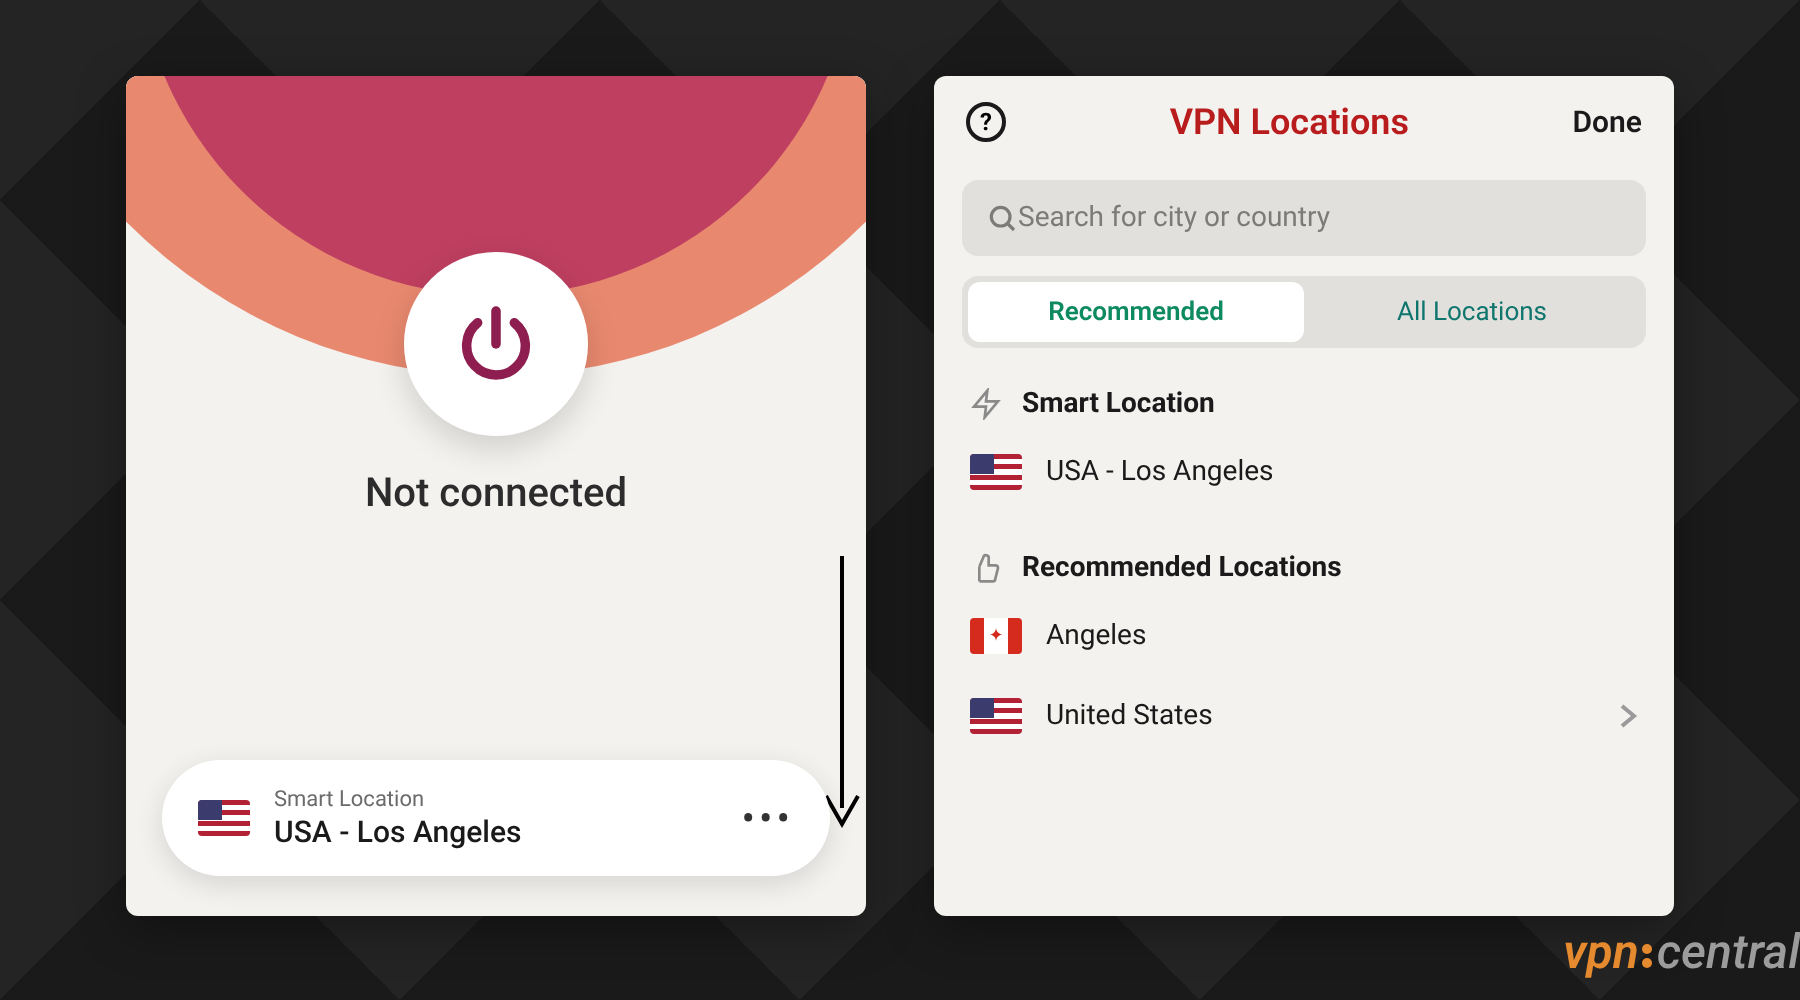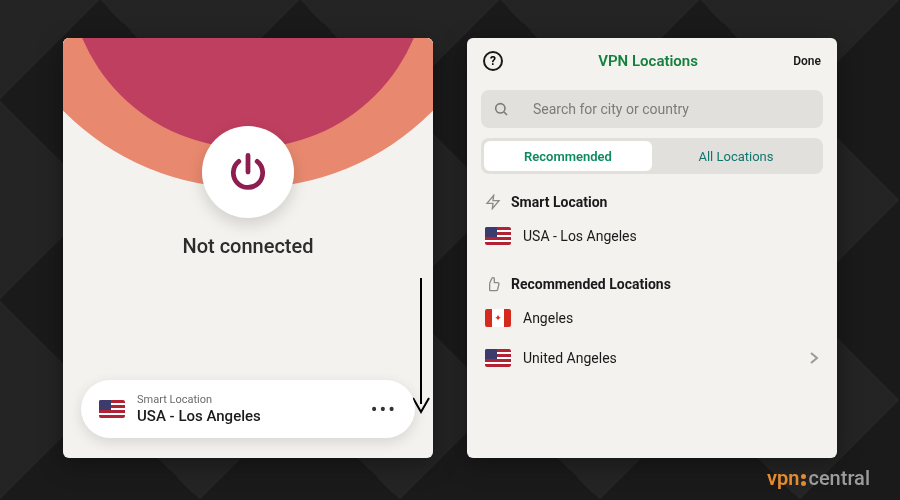--- a/index.html
+++ b/index.html
@@ -94,28 +94,28 @@
   .flag-ca .leaf{position:absolute;left:50%;top:50%;transform:translate(-50%,-50%);font-size:9px;color:#d52b1e;}
   .flag-nl{display:flex;flex-direction:column;}
   .flag-nl .s{flex:1;}
   .flag-nl .s1{background:#ae1c28;} .flag-nl .s2{background:#fff;} .flag-nl .s3{background:#21468b;}
 
   
   .rp-header{
     height:46px; display:flex; align-items:center; justify-content:space-between;
     padding:0 16px;
   }
-  .rp-title{font-size:15px; font-weight:600; color:#15803d;}
-  .rp-done{font-size:12px; font-weight:600; color:#1a1a1a;}
+  .rp-title{font-size:18px; font-weight:600; color:#b91c1c;}
+  .rp-done{font-size:15px; font-weight:600; color:#1a1a1a;}
   .help-ic{width:20px;height:20px;border:2px solid #1a1a1a;border-radius:50%;display:flex;align-items:center;justify-content:center;font-size:12px;font-weight:700;}
 
   .search{
     margin:6px 14px 10px 14px; height:38px;
     background:#e2e0dd; border-radius:8px;
-    display:flex; align-items:center; padding:0 12px; gap:24px;
+    display:flex; align-items:center; padding:0 12px; gap:0;
     color:#7d7b78; font-size:14px;
   }
   .seg{
     margin:0 14px 12px 14px; height:36px;
     background:#e2e0dd; border-radius:8px;
     display:flex; align-items:center; padding:3px;
   }
   .seg-btn{flex:1; height:100%; display:flex;align-items:center;justify-content:center;font-size:13px;border-radius:6px;}
   .seg-active{background:#fff; color:#0d8a5f; font-weight:600;}
   .seg-inactive{color:#0f766e;}
@@ -123,23 +123,24 @@
   .sec-head{display:flex;align-items:center;gap:10px;padding:8px 18px 6px 18px;}
   .sec-head .ic{width:16px;color:#8a8a8a;}
   .sec-head .lbl{font-size:14px;font-weight:700;color:#1a1a1a;}
 
   .row{display:flex;align-items:center;gap:12px;padding:8px 18px;height:40px;}
   .row .name{flex:1;font-size:14px;color:#1a1a1a;}
   .chev{color:#9a9a9a;}
 
   
   .watermark{
-    position:absolute; right:30px; bottom:10px;
-    font-size:20px; font-weight:600;
+    position:absolute; right:0; bottom:10px;
+    font-size:24px; font-weight:600;
     color:#c9c9c9;
+    font-style:italic;
   }
   .watermark .accent{color:#e58a2e;}
   .watermark .dot-stack{display:inline-flex;flex-direction:column;vertical-align:middle;gap:2px;margin:0 2px;}
   .watermark .dot{width:5px;height:5px;border-radius:50%;background:#e58a2e;}
   .watermark .grey{color:#9c9c9c;font-weight:500;}
 </style>
 </head>
 <body>
 
 <div class="bg-pattern"></div>
@@ -218,21 +219,21 @@
     </div>
 
     <div class="row">
       <div class="flag flag-ca">
           <span class="leaf">✦</span>
         </div>
       <div class="name">Angeles</div>
     </div>
     <div class="row">
       <div class="flag flag-us"></div>
-      <div class="name">United Angeles</div>
+      <div class="name">United States</div>
       <svg class="chev" width="10" height="14" viewBox="0 0 10 14">
           <polyline points="2,2 8,7 2,12" fill="none" stroke="#9a9a9a" stroke-width="2"></polyline>
         </svg>
     </div>
   </div>
 
 </div>
 
 <div class="watermark">
   <span class="accent">vpn</span><span class="dot-stack">

